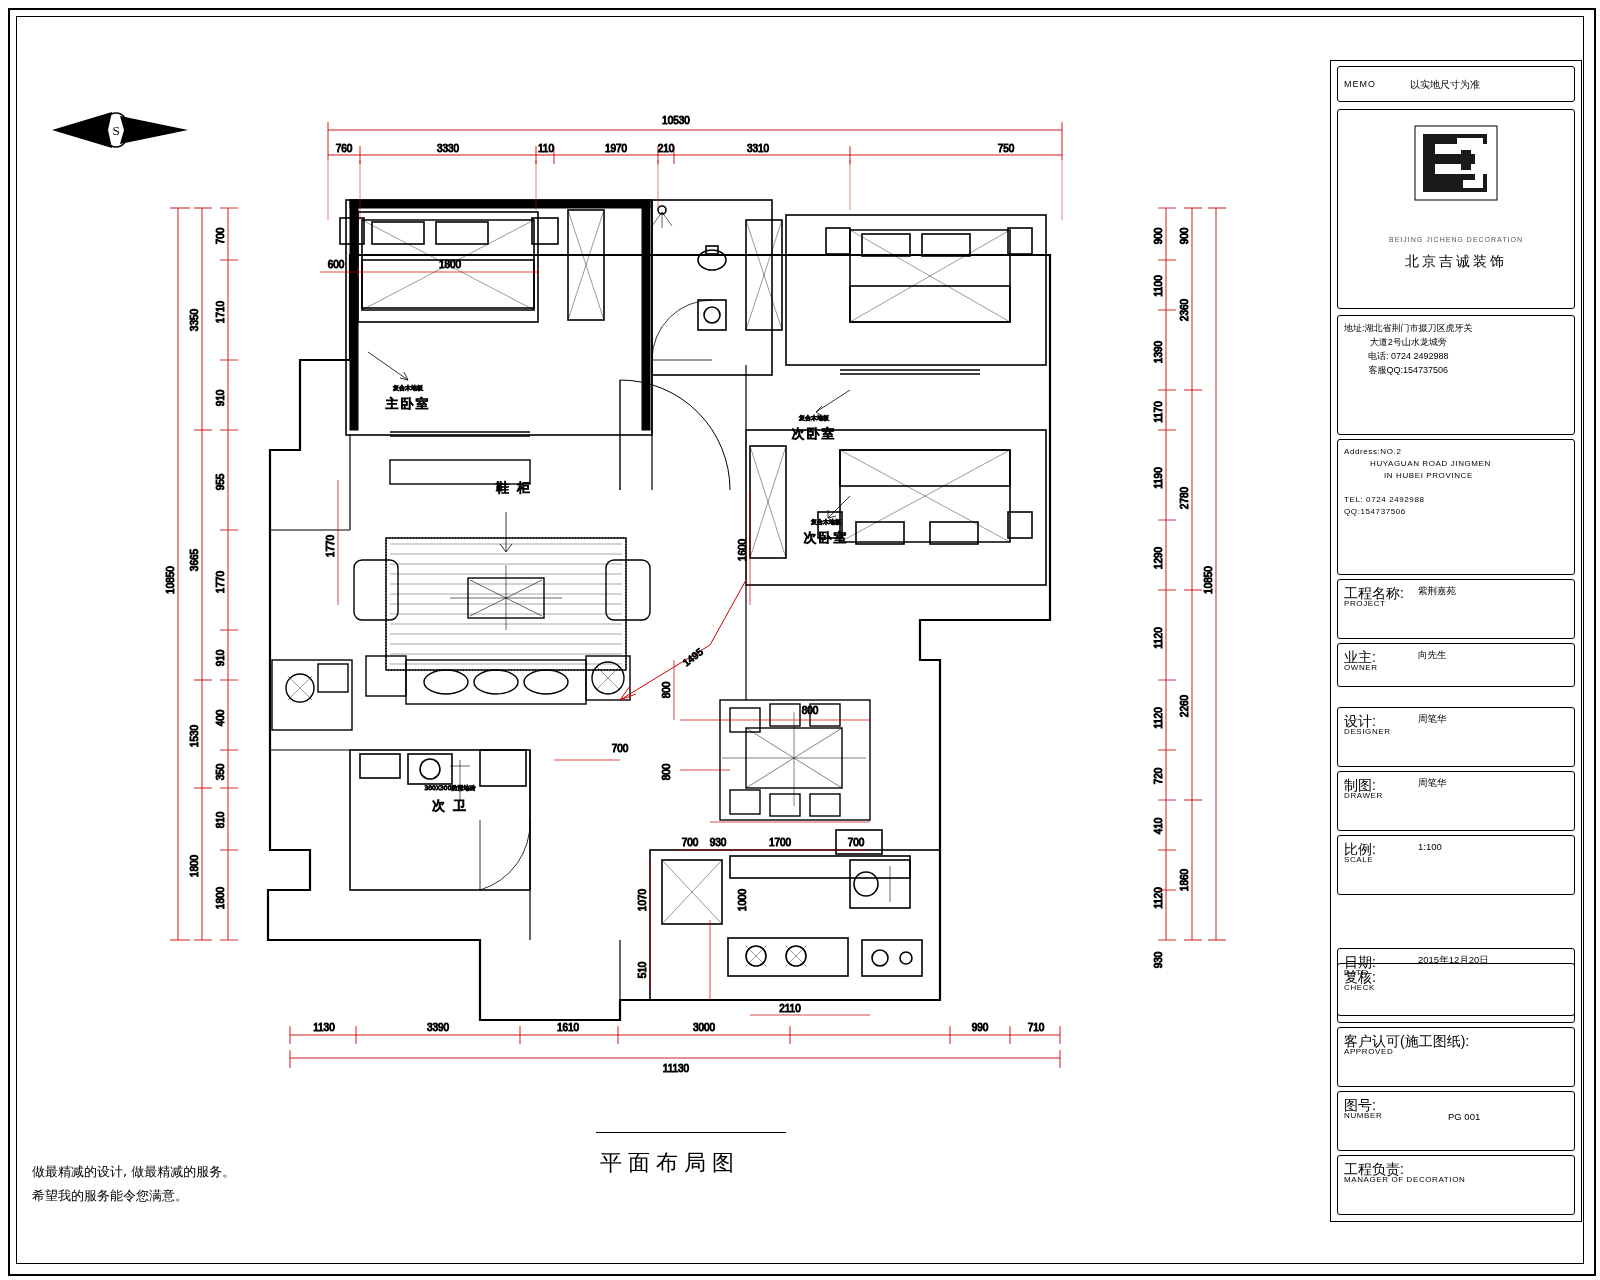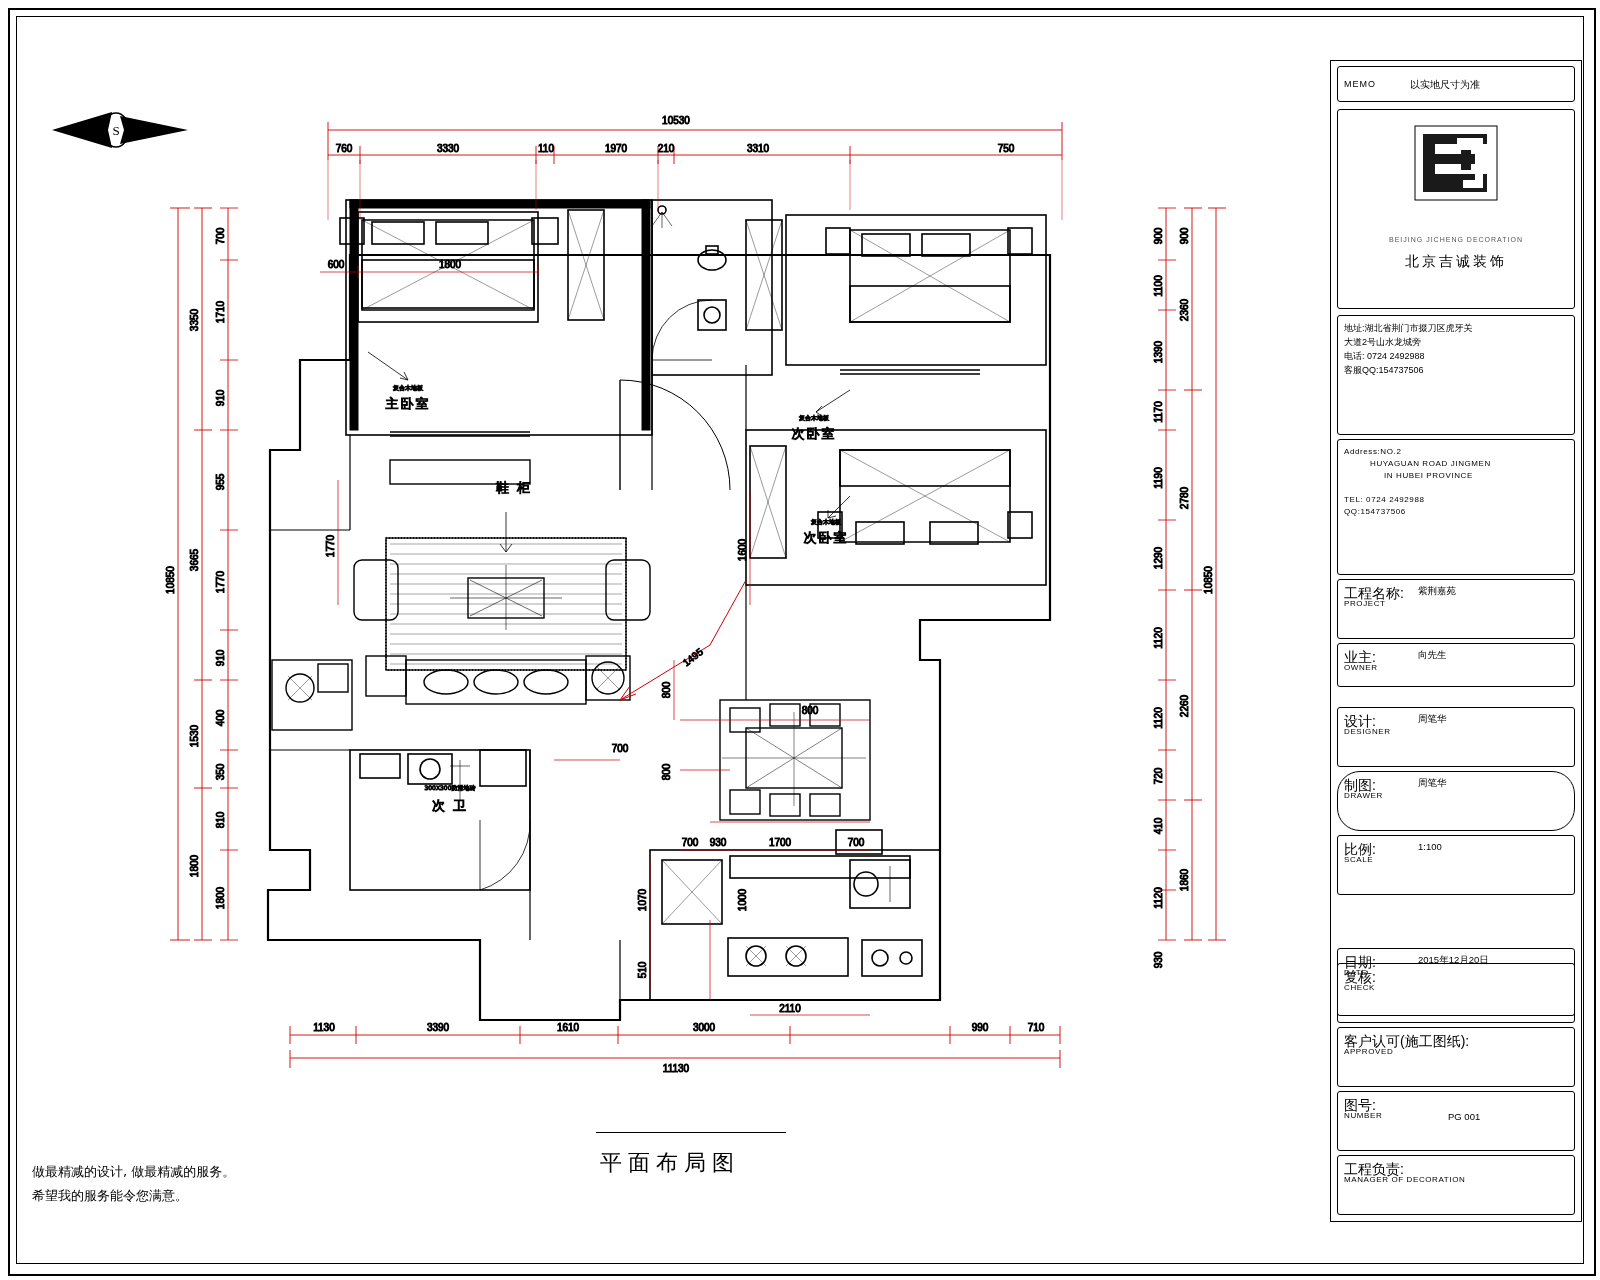--- a/index.html
+++ b/index.html
@@ -468,21 +468,21 @@
       <svg class="logo-mark" viewBox="0 0 86 78">
         <rect x="2" y="2" width="82" height="74" fill="none" stroke="#000" stroke-width="1"></rect>
         <path d="M10,10 L74,10 L74,20 L22,20 L22,30 L64,30 L64,40 L22,40 L22,50 L74,50 L74,68 L10,68 Z" fill="#1a1a1a"></path>
         <path d="M44,14 L70,14 L70,64 L50,64 L50,56 L62,56 L62,22 L44,22 Z" fill="#fff"></path>
         <path d="M48,26 L58,26 L58,46 L48,46 Z" fill="#1a1a1a"></path>
       </svg>
       <div class="logo-cn">北京吉诚装饰</div>
       <div class="logo-en">BEIJING JICHENG DECORATION</div>
     </div>
 
-    <div class="field" style="top:254px;height:120px;">
+    <div class="field" style="top:254px;height:120px;text-align:center;">
       <div style="position:absolute;left:6px;top:5px;font-size:9px;line-height:14px;">
         <div>地址:湖北省荆门市掇刀区虎牙关</div>
         <div>大道2号山水龙城旁</div>
         <div>电话: 0724 2492988</div>
         <div>客服QQ:154737506</div>
       </div>
     </div>
 
     <div class="field" style="top:378px;height:136px;">
       <div class="info-en" style="position:absolute;left:6px;top:6px;">
@@ -506,21 +506,21 @@
       <span class="f-val">向先生</span>
       <span class="f-en">OWNER</span>
     </div>
 
     <div class="field" style="top:646px;height:60px;">
       <span class="f-label">设计:</span>
       <span class="f-val">周笔华</span>
       <span class="f-en">DESIGNER</span>
     </div>
 
-    <div class="field" style="top:710px;height:60px;border-radius:23px;">
+    <div class="field" style="top:710px;height:60px;">
       <span class="f-label">制图:</span>
       <span class="f-val">周笔华</span>
       <span class="f-en">DRAWER</span>
     </div>
 
     <div class="field" style="top:774px;height:60px;">
       <span class="f-label">比例:</span>
       <span class="f-val">1:100</span>
       <span class="f-en">SCALE</span>
     </div>

